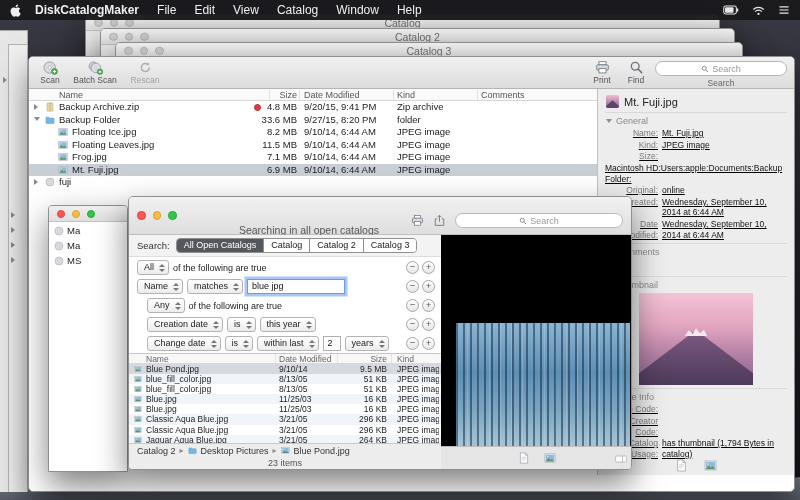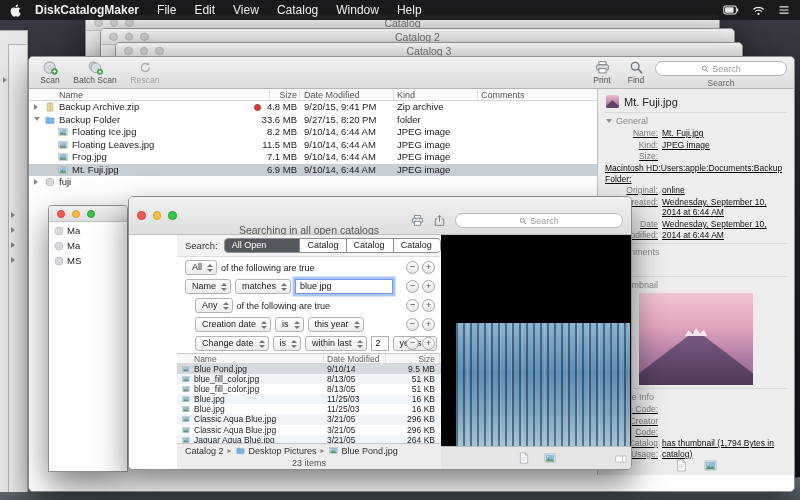--- a/index.html
+++ b/index.html
@@ -116,21 +116,21 @@
   #search-win{left:128px;top:196px;width:504px;height:274px;background:#fff;z-index:20;}
   .sw-titlebar{height:38px;background:linear-gradient(#f1f1f1,#dedede);border-bottom:1px solid #bfbfbf;position:relative;}
   .sw-titlebar .lights{top:14px;transform:none;}
   .sw-title{position:absolute;top:3px;left:80px;width:200px;text-align:center;font-size:10.5px;color:#555;white-space:nowrap;margin-top:24px;}
   .sw-tools{position:absolute;right:8px;top:16px;display:flex;align-items:center;gap:9px;}
   .sw-tools .tbic svg{width:13px;height:13px;}
   .sw-search{width:168px;height:15px;background:#fff;border:1px solid #b9b9b9;border-radius:8px;
     display:flex;align-items:center;justify-content:center;gap:3px;font-size:9px;color:#9a9a9a;}
   .sw-search svg{width:8px;height:8px;}
   .sw-body{position:absolute;top:38px;left:0;right:0;bottom:0;display:flex;}
-  .sw-left{width:312px;flex:none;display:flex;flex-direction:column;background:#fff;padding-left:48px;}
+  .sw-left{width:312px;flex:none;display:flex;flex-direction:column;background:#fff;}
   .scope-row{height:22px;display:flex;align-items:center;gap:6px;padding-left:8px;background:#f3f3f3;
     border-bottom:1px solid #ddd;font-size:9.5px;color:#333;}
   .segs{display:flex;border:1px solid #8f8f8f;border-radius:4px;overflow:hidden;height:15px;}
   .seg{padding:0 7px;font-size:9px;line-height:13.5px;background:#fdfdfd;color:#222;border-left:1px solid #8f8f8f;}
   .seg:first-child{border-left:none;}
   .seg.sel{background:#54575d;color:#fff;}
   .filters{height:96px;background:#fff;padding-top:1px;}
   .frow{height:19px;position:relative;display:flex;align-items:center;gap:4px;padding-left:8px;}
   .frow.ind{padding-left:18px;}
   .popup{height:15px;border:1px solid #b3b3b3;border-radius:3px;background:linear-gradient(#fff,#ececec);

